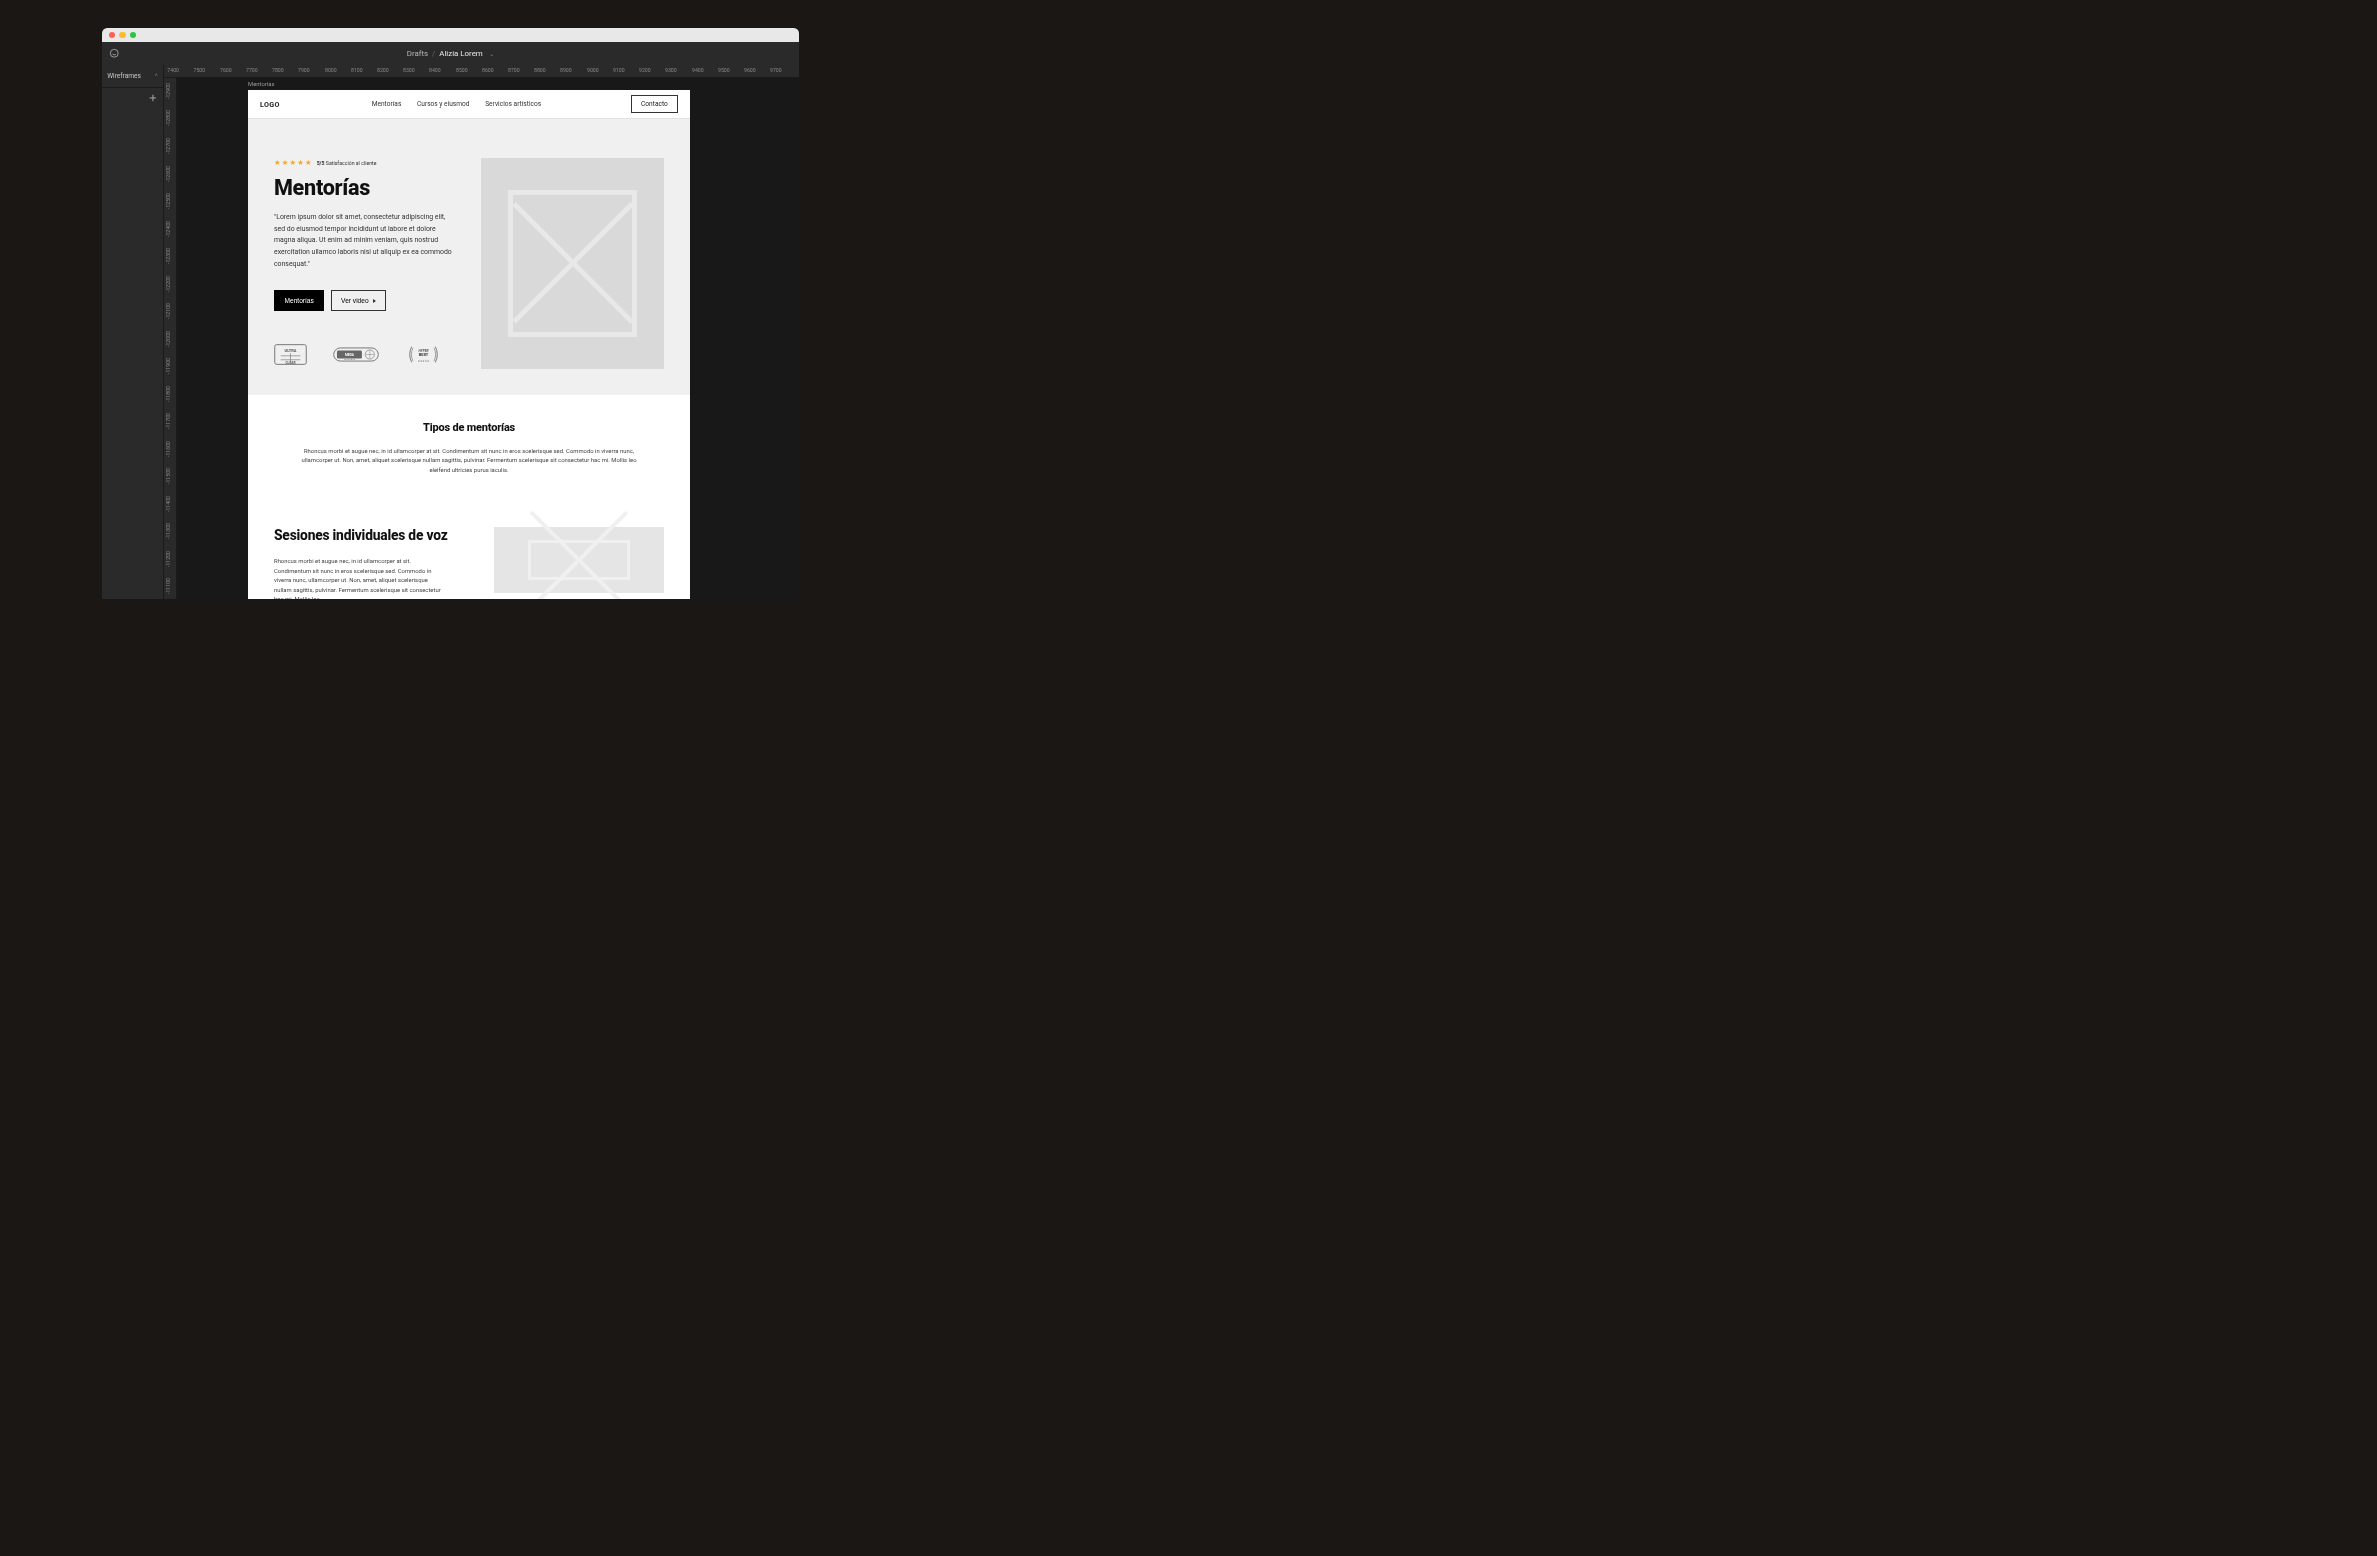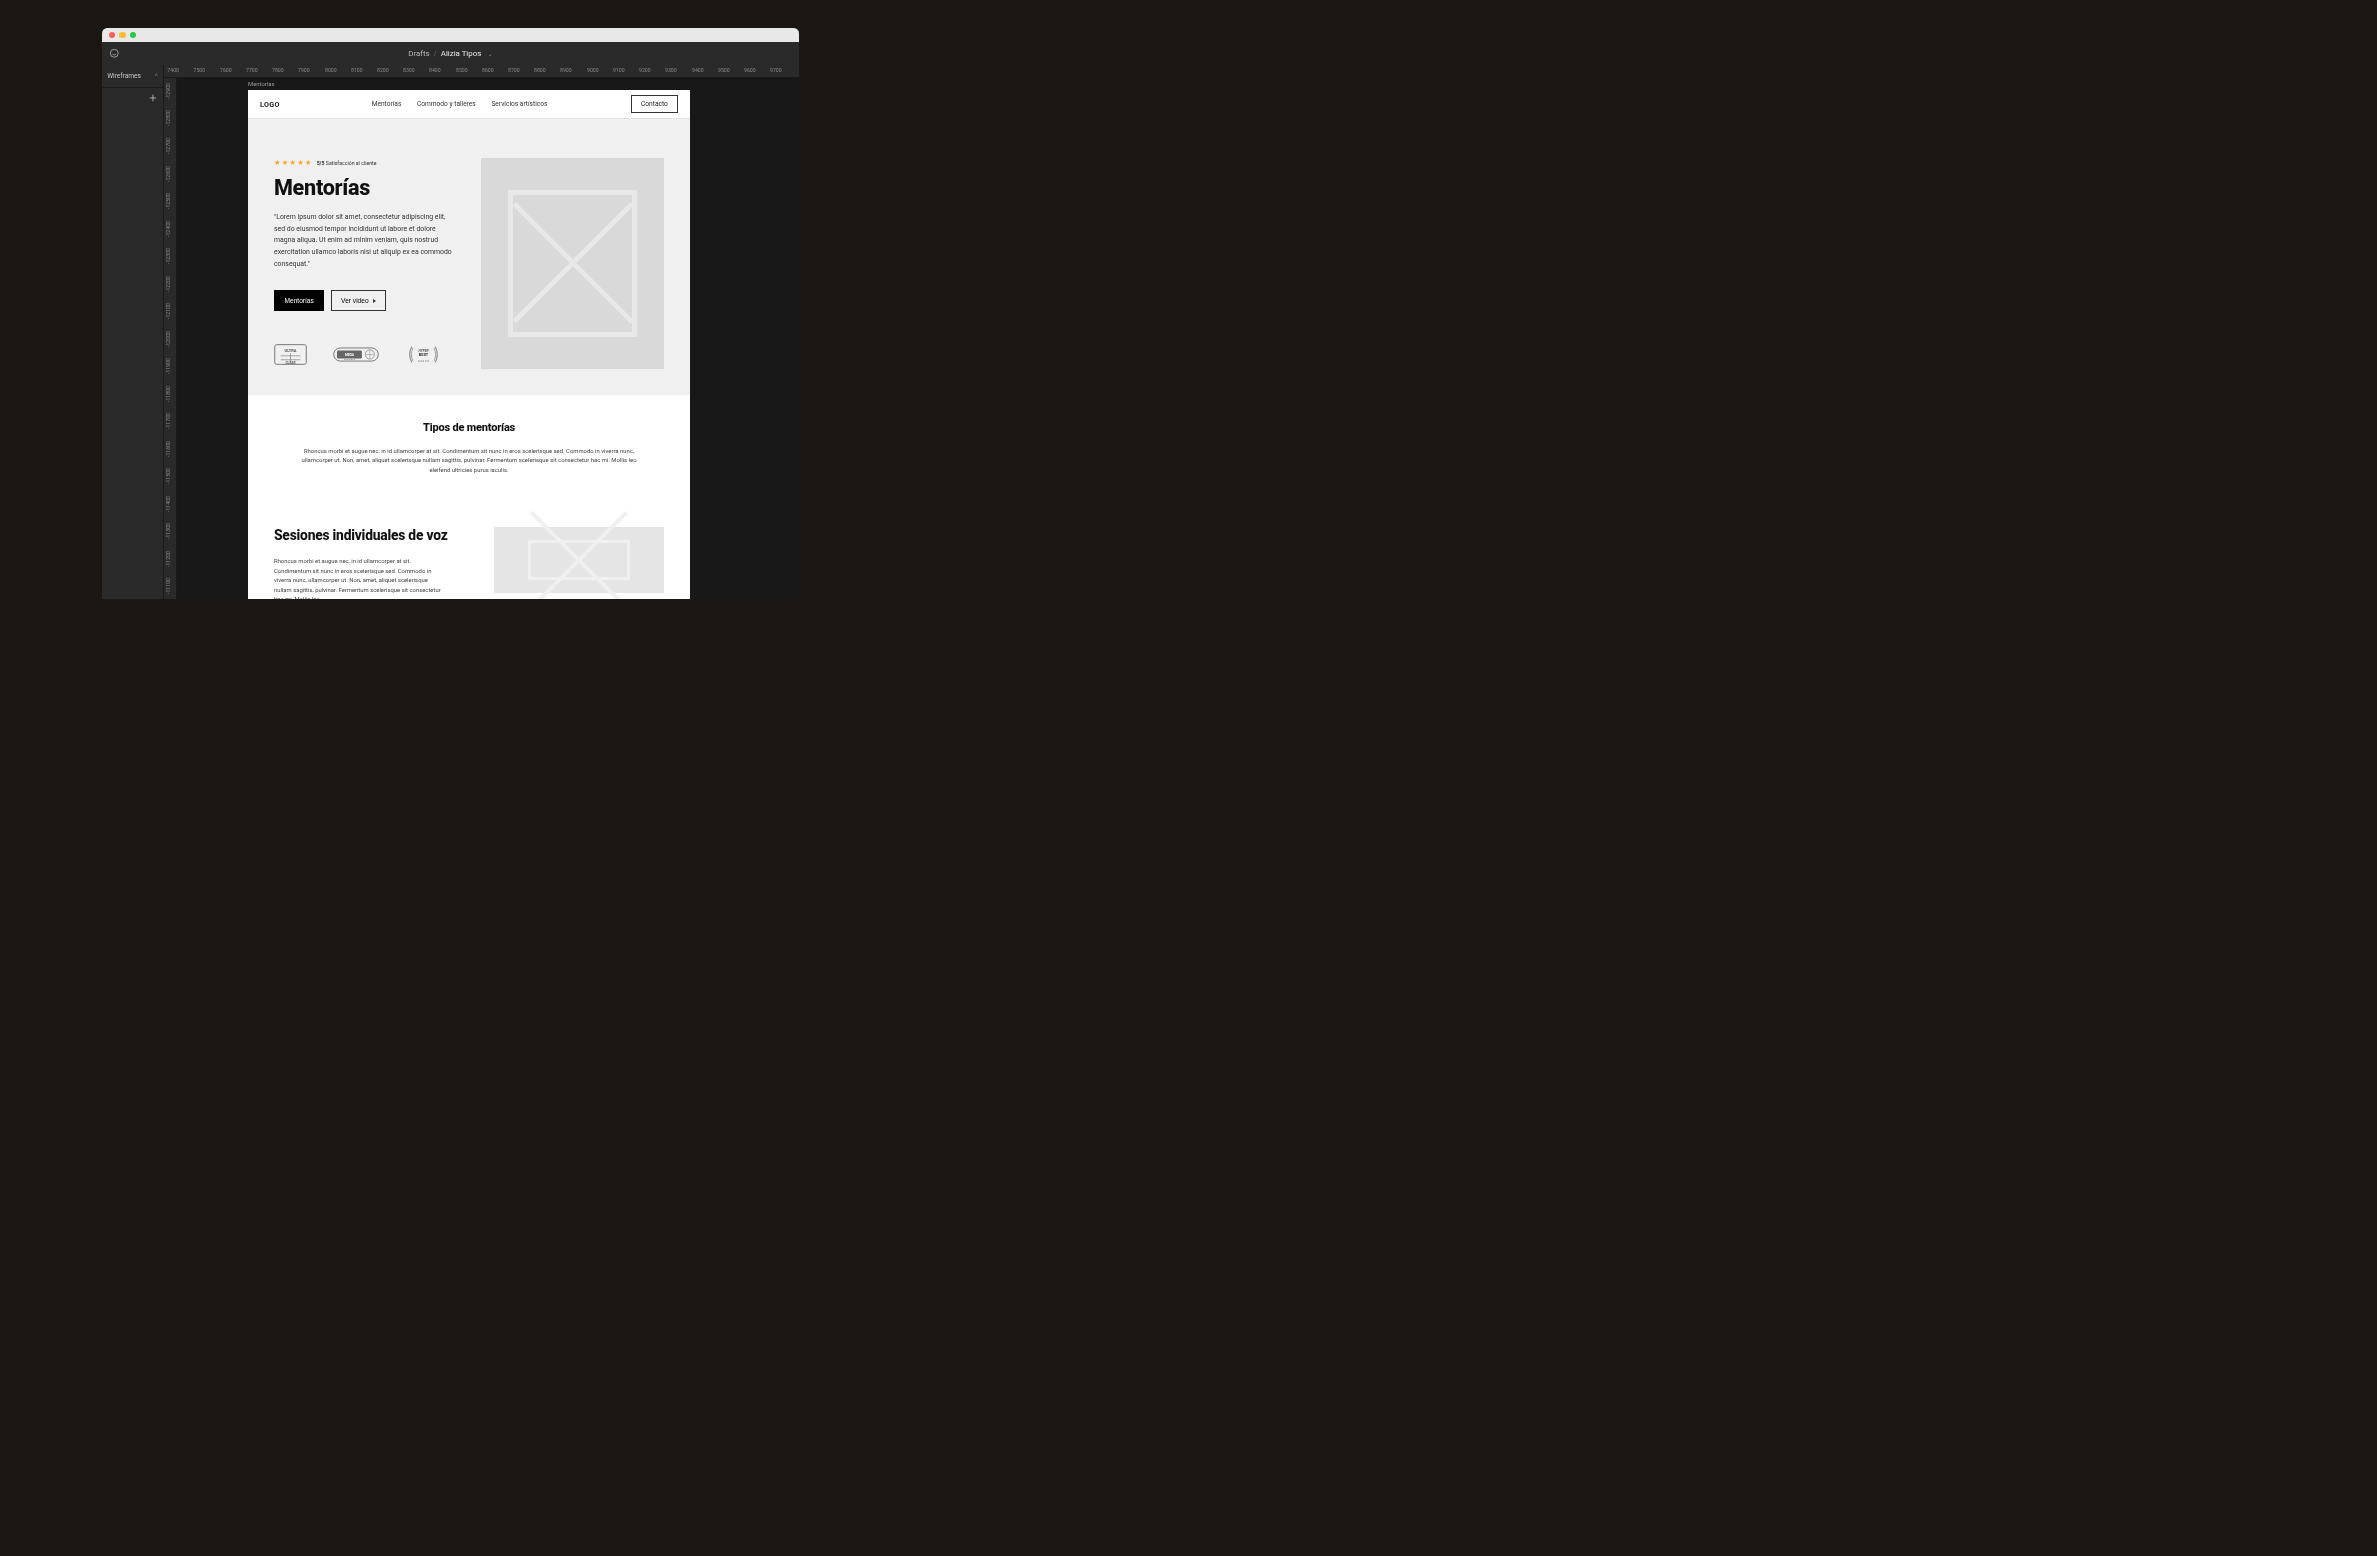--- a/index.html
+++ b/index.html
@@ -95,21 +95,21 @@
   </div>
 
   <div class="topbar">
     <svg class="topbar-icon" viewBox="0 0 24 24" fill="none" stroke="#aaa" stroke-width="2">
         <circle cx="12" cy="12" r="9"></circle>
         <path d="M8 14c1 2 7 2 8 0"></path>
       </svg>
     <div class="breadcrumb">
       <span>Drafts</span>
       <span class="sep">/</span>
-      <span class="active">Alizia Tipos</span>
+      <span class="active">Alizia Lorem</span>
       <span class="chev">⌄</span>
     </div>
   </div>
 
   <div class="workspace">
     <div class="leftpanel">
       <div class="lp-head">
         <span>Wireframes</span>
         <span class="caret">˄</span>
       </div>
@@ -172,21 +172,21 @@
           </div>
         <div class="canvas">
           <div class="framelabel">Mentorías</div>
 
           <div class="artboard">
 
             <div class="ab-nav">
               <div class="ab-logo">LOGO</div>
               <div class="ab-links">
                 <span>Mentorías</span>
-                <span>Commodo y talleres</span>
+                <span>Cursos y eiusmod</span>
                 <span>Servicios artísticos</span>
               </div>
               <div class="ab-contact">Contacto</div>
             </div>
 
             <div class="hero">
               <div class="hero-left">
                 <div class="stars">
                   <span class="star">★</span>
                   <span class="star">★</span>

